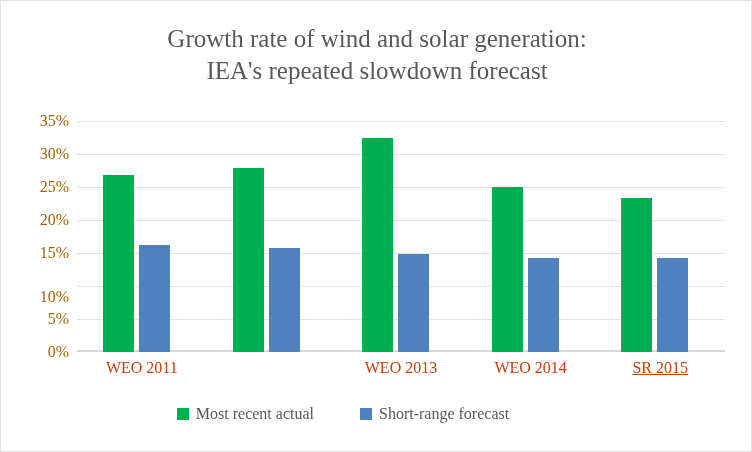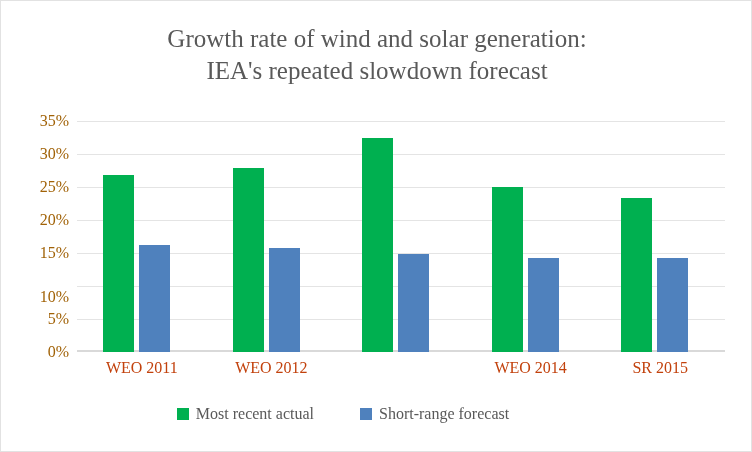--- a/index.html
+++ b/index.html
@@ -174,23 +174,23 @@
         <div class="bar series-forecast" title="Short-range forecast WEO 2014: 14.2%" style="height: 93.72px; background: rgb(79, 129, 189);"></div>
       </div>
       <div class="group" style="left: 518.4px; width: 129.6px;">
         <div class="bar series-actual" title="Most recent actual SR 2015: 23.4%" style="height: 154.44px; background: rgb(0, 176, 80);"></div>
         <div class="bar series-forecast" title="Short-range forecast SR 2015: 14.2%" style="height: 93.72px; background: rgb(79, 129, 189);"></div>
       </div>
     </div>
 
   <div id="xlabels">
       <div class="xtick-label" style="left: 0px; width: 129.6px;">WEO 2011</div>
-      <div class="xtick-label" style="left: 129.6px; width: 129.6px;">WEO 2012</div>
+      <div class="xtick-label" style="left: 259.2px; width: 129.6px;">WEO 2013</div>
       <div class="xtick-label" style="left: 388.8px; width: 129.6px;">WEO 2014</div>
-      <div class="xtick-label" style="left: 518.4px; width: 129.6px;">SR 2015</div>
+      <div class="xtick-label" style="left: 518.4px; width: 129.6px; text-decoration: underline;">SR 2015</div>
     </div>
 
   <div id="legend">
       <div class="legend-item">
         <span class="legend-swatch" style="background: rgb(0, 176, 80);"></span>
         <span class="legend-text">Most recent actual</span>
       </div>
       <div class="legend-item">
         <span class="legend-swatch" style="background: rgb(79, 129, 189);"></span>
         <span class="legend-text">Short-range forecast</span>

